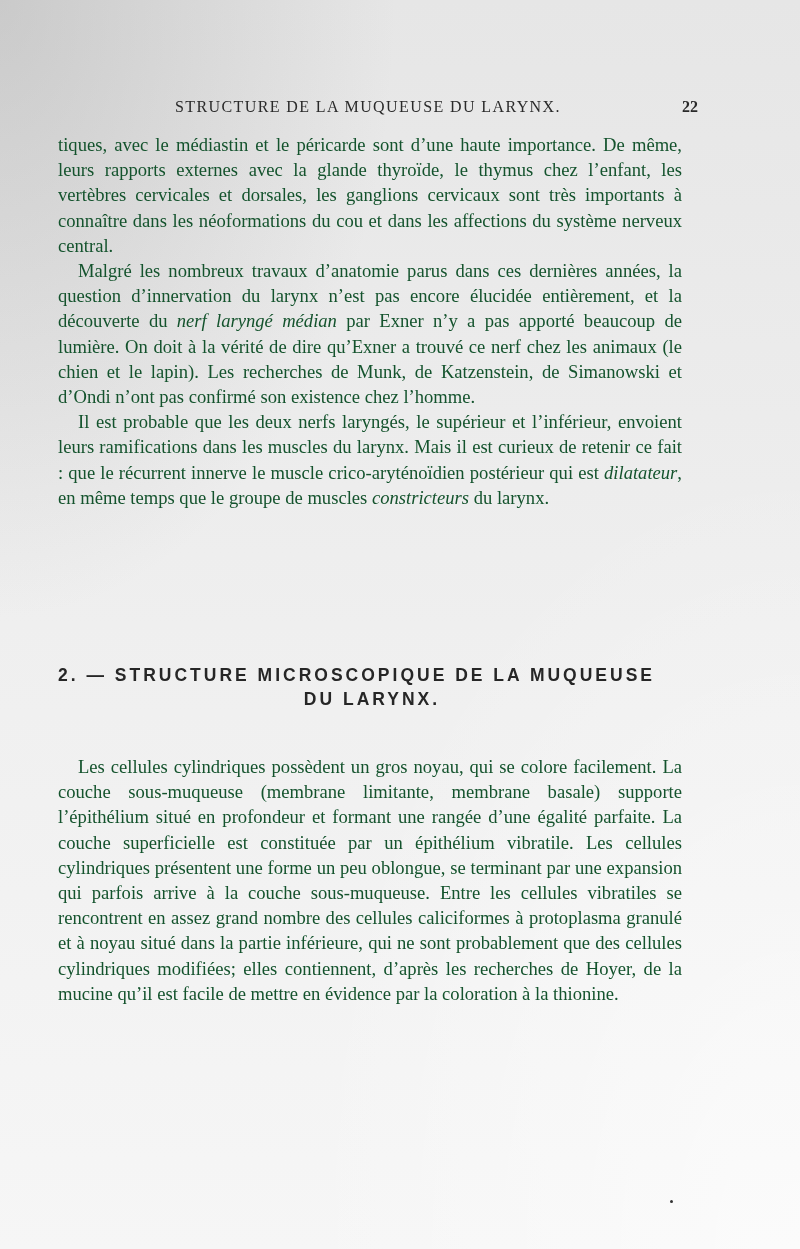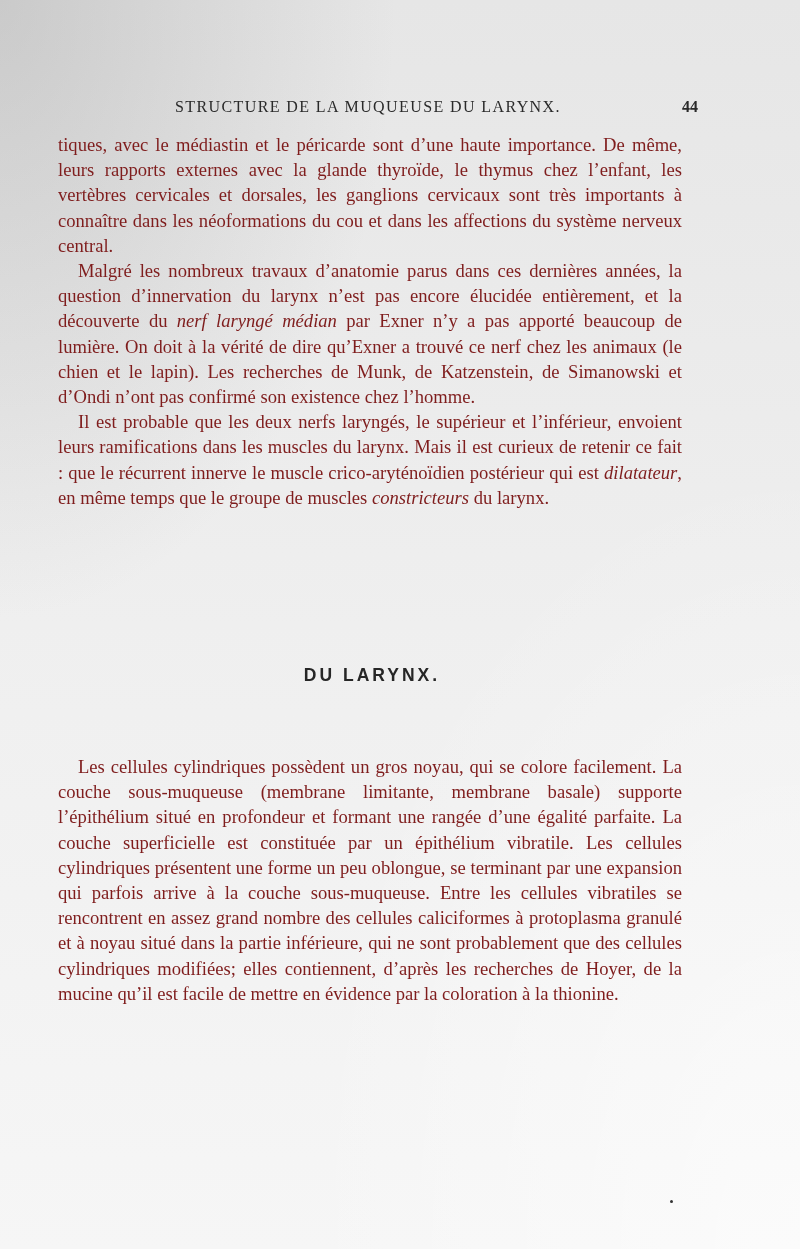--- a/index.html
+++ b/index.html
@@ -46,21 +46,21 @@
       font-weight: bold;
       letter-spacing: 0;
     }
     .body-text {
       position: absolute;
       left: 58px;
       width: 624px;
       font-family: "Liberation Serif", "DejaVu Serif", serif;
       font-size: 18.6px;
       line-height: 25.2px;
-      color: #7f1d1d;
+      color: #14532d;
       text-align: justify;
     }
     .body-text p {
       margin: 0;
       text-align: justify;
       text-align-last: left;
     }
     .body-text p.indent {
       text-indent: 20px;
     }
@@ -99,30 +99,31 @@
       background: #333;
     }
   </style>
 </head>
 <body>
 
 <div class="page">
 
   <div class="running-head">
     <span class="title">STRUCTURE DE LA MUQUEUSE DU LARYNX.</span>
-    <span class="folio">44</span>
+    <span class="folio">22</span>
   </div>
 
   <div class="body-text block-1">
     <p><span>tiques, avec le médiastin et le péricarde sont d’une haute importance. De même, leurs rapports externes avec la glande thyroïde, le thymus chez l’enfant, les vertèbres cervicales et dorsales, les ganglions cervicaux sont très importants à connaître dans les néoformations du cou et dans les affections du système nerveux central.</span></p>
     <p class="indent"><span>Malgré les nombreux travaux d’anatomie parus dans ces dernières années, la question d’innervation du larynx n’est pas encore élucidée entièrement, et la découverte du </span><em>nerf laryngé médian</em><span> par Exner n’y a pas apporté beaucoup de lumière. On doit à la vérité de dire qu’Exner a trouvé ce nerf chez les animaux (le chien et le lapin). Les recherches de Munk, de Katzenstein, de Simanowski et d’Ondi n’ont pas confirmé son existence chez l’homme.</span></p>
     <p class="indent"><span>Il est probable que les deux nerfs laryngés, le supérieur et l’inférieur, envoient leurs ramifications dans les muscles du larynx. Mais il est curieux de retenir ce fait : que le récurrent innerve le muscle crico-aryténoïdien postérieur qui est </span><em>dilatateur</em><span>, en même temps que le groupe de muscles </span><em>constricteurs</em><span> du larynx.</span></p>
   </div>
 
   <div class="section-heading">
+    <span class="line1">2. — STRUCTURE MICROSCOPIQUE DE LA MUQUEUSE</span>
     <span class="line2">DU LARYNX.</span>
   </div>
 
   <div class="body-text block-2">
     <p class="indent"><span>Les cellules cylindriques possèdent un gros noyau, qui se colore facilement. La couche sous-muqueuse (membrane limitante, membrane basale) supporte l’épithélium situé en profondeur et formant une rangée d’une égalité parfaite. La couche superficielle est constituée par un épithélium vibratile. Les cellules cylindriques présentent une forme un peu oblongue, se terminant par une expansion qui parfois arrive à la couche sous-muqueuse. Entre les cellules vibratiles se rencontrent en assez grand nombre des cellules caliciformes à protoplasma granulé et à noyau situé dans la partie inférieure, qui ne sont probablement que des cellules cylindriques modifiées; elles contiennent, d’après les recherches de Hoyer, de la mucine qu’il est facile de mettre en évidence par la coloration à la thionine.</span></p>
   </div>
 
   <span class="speck" style="left:670px; top:1200px;"></span>
 </div>
 

